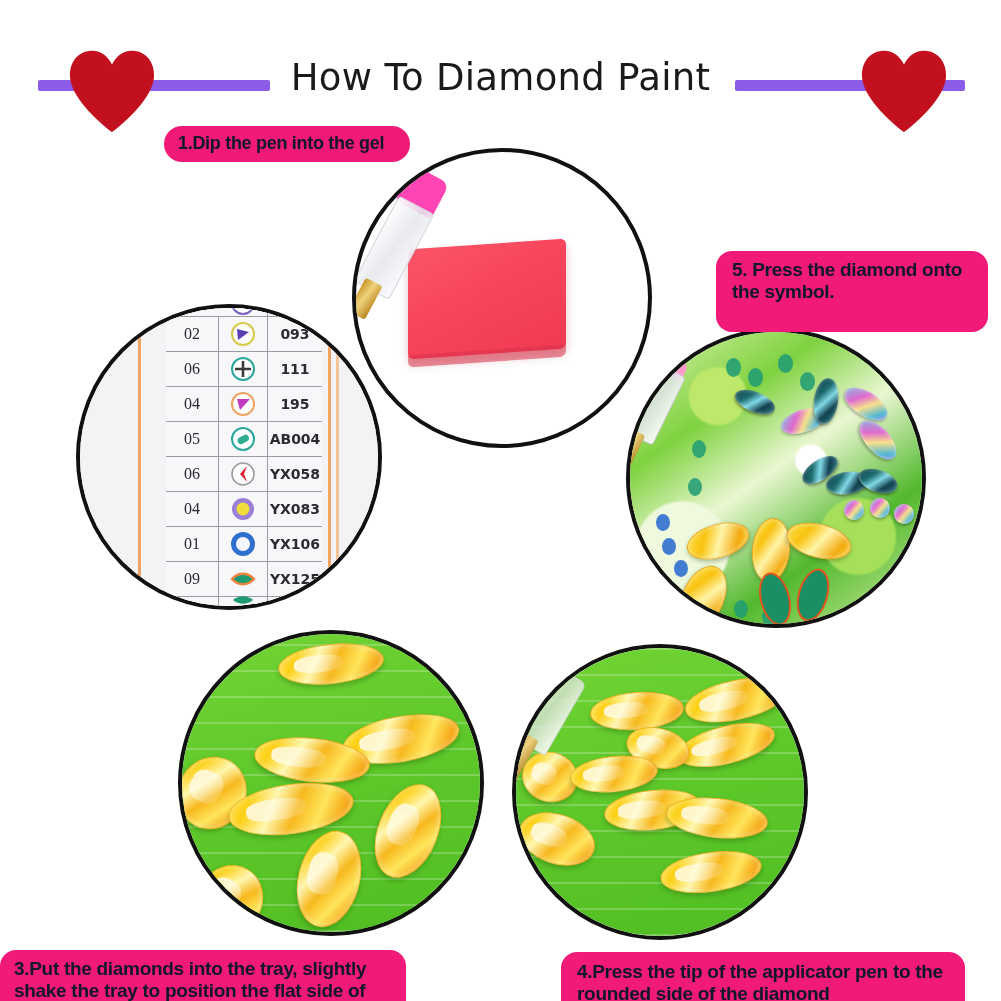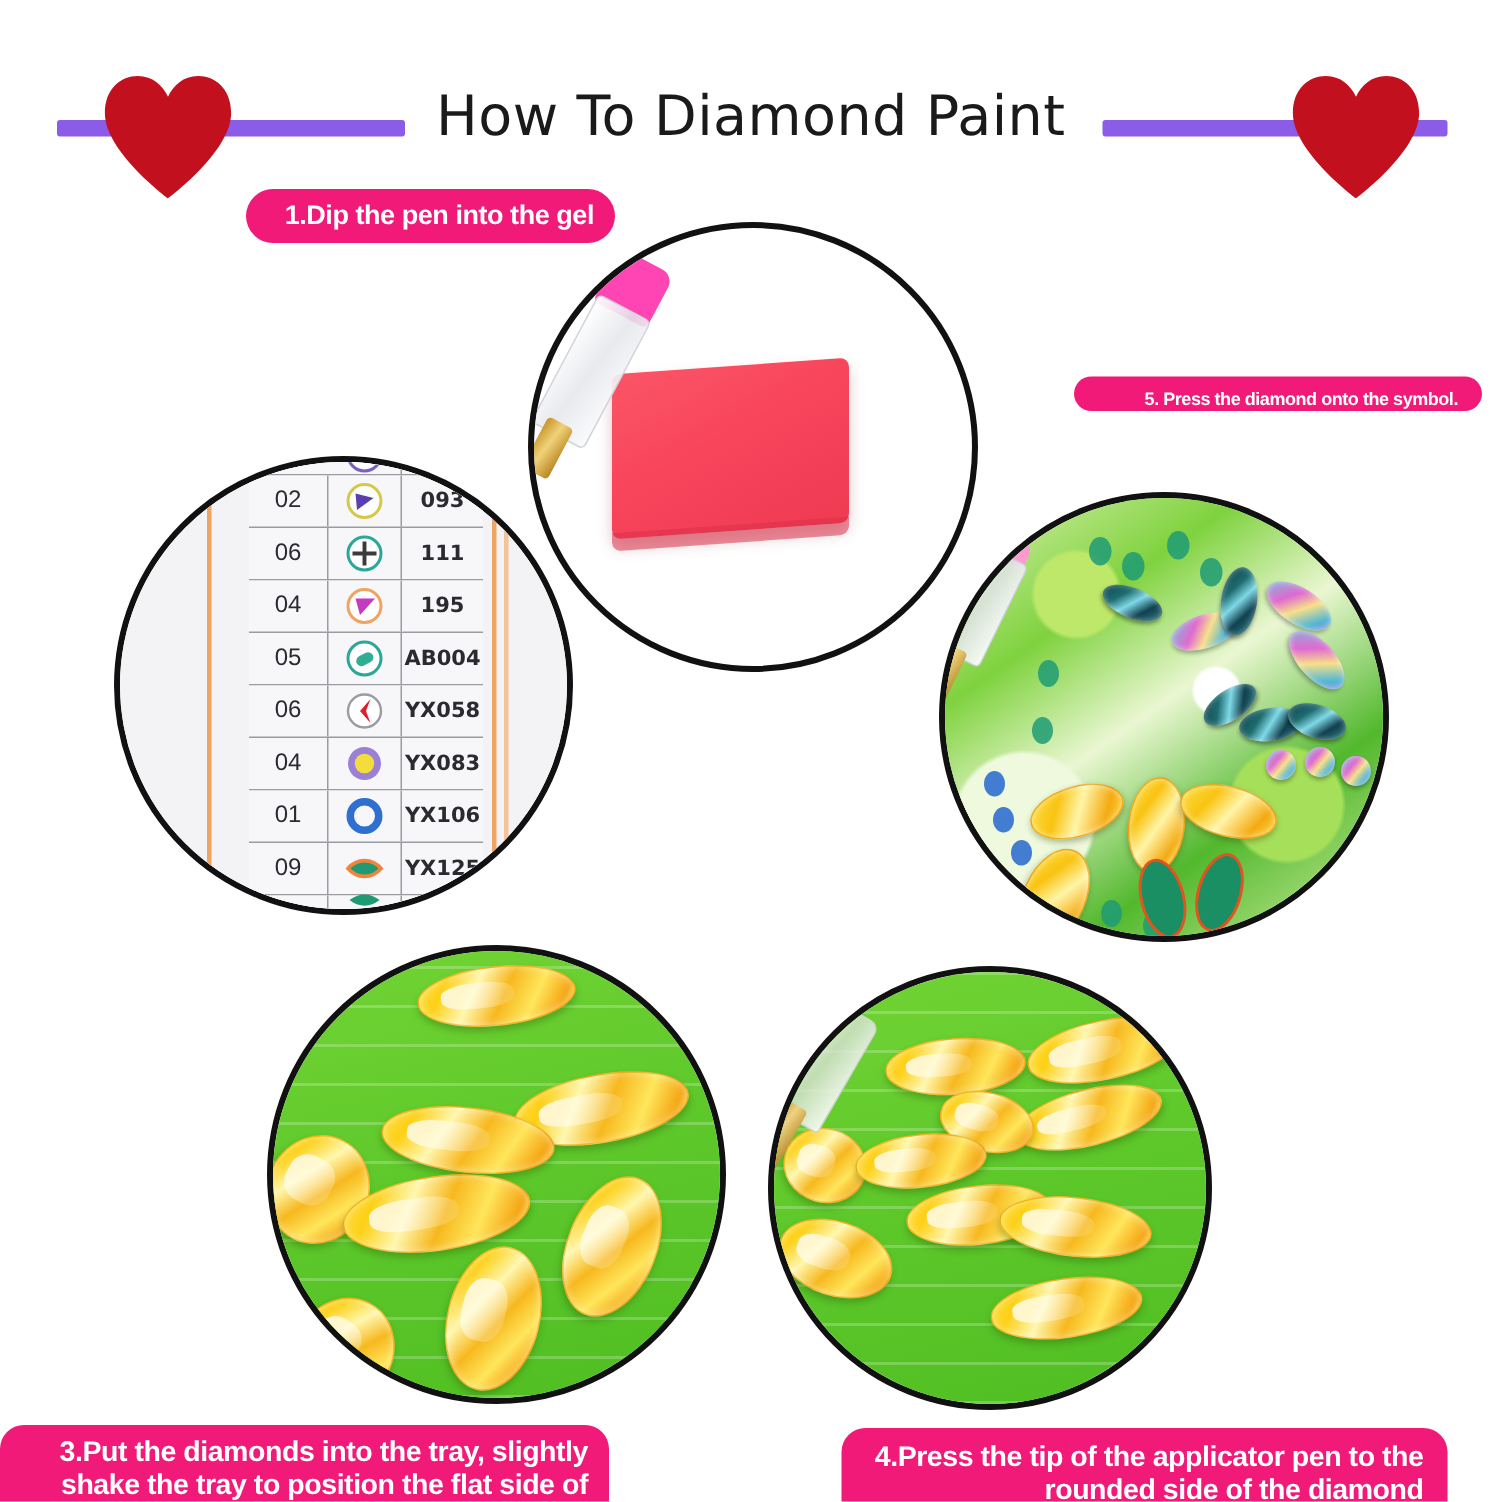--- a/index.html
+++ b/index.html
@@ -31,32 +31,31 @@
     letter-spacing:.3px;
     color:#1a1a1a;
     font-family:"DejaVu Sans","Liberation Sans",sans-serif;
     font-weight:400;
   }
 
   
   .plabel{
     position:absolute;
     background:#f11a78;
-    color:#ffffff;
+    color:#0f172a;
     border-radius:16px;
     font-weight:bold;
     line-height:1.18;
     letter-spacing:-.3px;
     box-sizing:border-box;
     font-family:"Liberation Sans",sans-serif;
-    text-align:right;
   }
   #label1{left:164px;top:84px;width:246px;padding:7px 14px 8px;font-size:18px;border-radius:18px;}
   #label2{left:8px;top:190px;width:276px;padding:7px 14px 9px;font-size:19px;}
-  #label5{left:716px;top:209px;width:272px;padding:8px 16px 1px;font-size:12px;}
+  #label5{left:716px;top:209px;width:272px;padding:8px 16px 28px;font-size:19px;}
   #label3{left:0px;top:908px;width:406px;padding:8px 14px 10px;font-size:19px;}
   #label4{left:561px;top:910px;width:404px;padding:9px 16px 11px;font-size:19px;}
 
   
   .circle{
     position:absolute;border-radius:50%;
     border:4px solid #111111;
     overflow:hidden;
     background:#ffffff;
     box-sizing:border-box;
@@ -87,21 +86,21 @@
     border:1px solid rgba(205,208,215,.9);border-radius:4px;}
   .pen-tip{position:absolute;left:18px;top:122px;width:19px;height:38px;
     background:linear-gradient(100deg,#c79327,#f0d27a 45%,#b8831c);border-radius:3px;}
 
   
   .paper{position:absolute;left:0;top:0;width:100%;height:100%;background:#f3f3f5;}
   .orange-line{position:absolute;top:0;height:100%;width:3px;background:#f0a463;}
   .chart-wrap{position:absolute;left:86px;top:-14px;width:156px;}
   .crow{display:flex;height:34px;border-bottom:1px solid #9b9ba2;background:#f7f7f9;}
   .crow .c-no{width:52px;display:flex;align-items:center;justify-content:center;
-    font-size:16px;color:#2a2a30;border-right:1px solid #9b9ba2;font-family:Liberation Sans, sans-serif;}
+    font-size:16px;color:#2a2a30;border-right:1px solid #9b9ba2;font-family:Liberation Serif, serif;}
   .crow .c-sym{width:48px;display:flex;align-items:center;justify-content:center;border-right:1px solid #9b9ba2;}
   .crow .c-code{flex:1;display:flex;align-items:center;justify-content:center;
     font-size:14px;color:#2a2a30;font-family:"DejaVu Sans",sans-serif;font-weight:bold;}
   .sym{width:26px;height:26px;}
 
   
   .tray{position:absolute;left:0;top:0;width:100%;height:100%;
     background:
       repeating-linear-gradient(0deg,rgba(255,255,255,.22) 0px,rgba(255,255,255,.22) 2px,rgba(0,0,0,0) 2px,rgba(0,0,0,0) 26px),
       linear-gradient(165deg,#73d435 0%,#5fc92b 45%,#4fbd22 100%);

